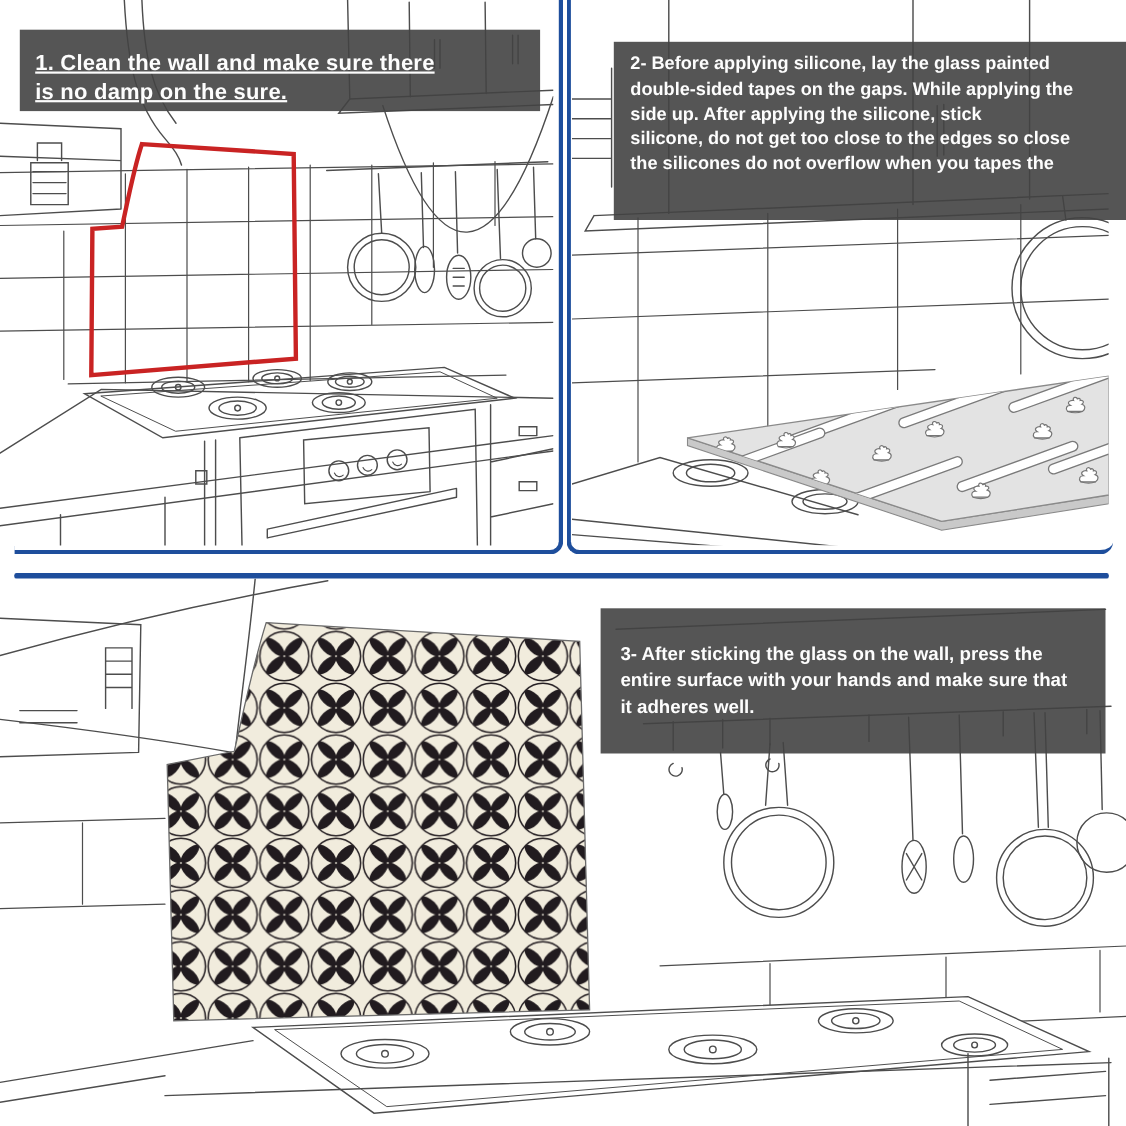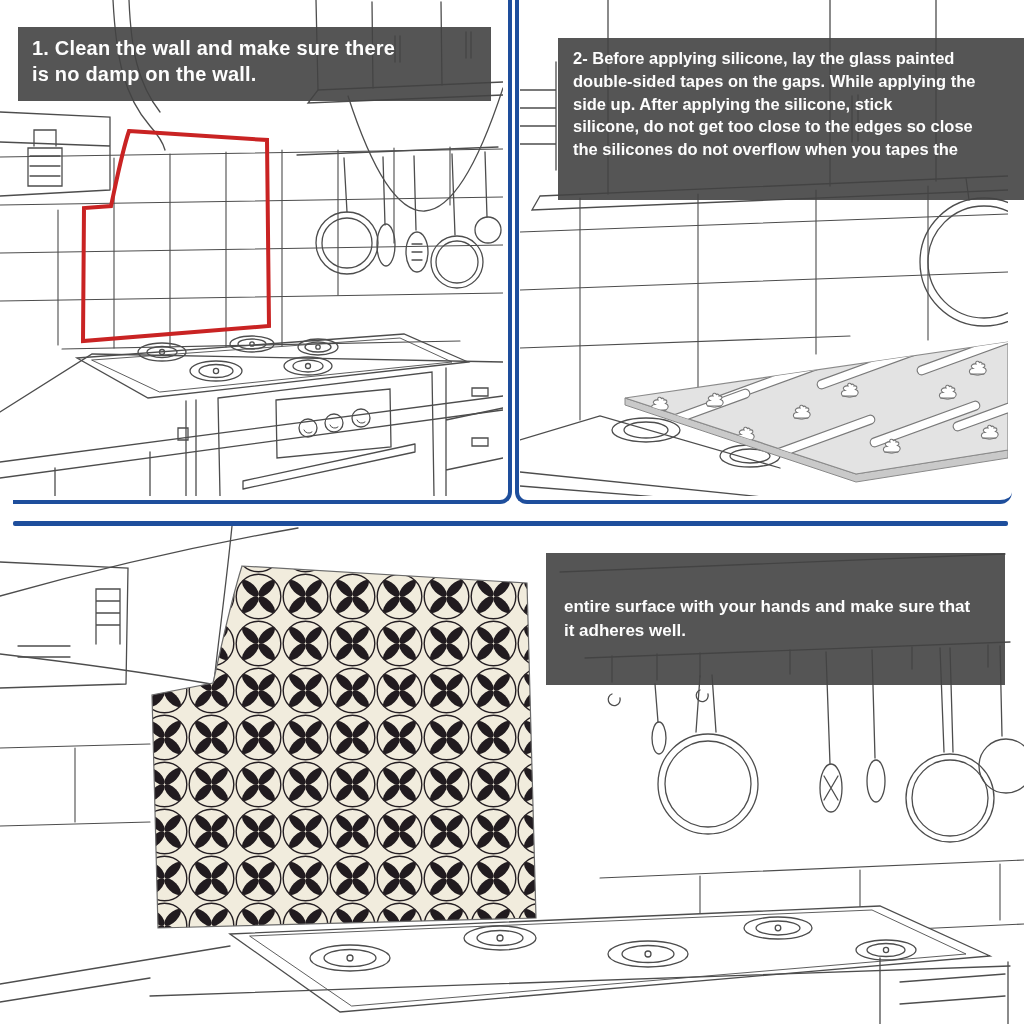--- a/index.html
+++ b/index.html
@@ -15,22 +15,22 @@
           border-right:4.5px solid #1e4e9c;border-bottom:4.5px solid #1e4e9c;
           border-bottom-right-radius:12px;pointer-events:none;}
   .frame2{position:absolute;left:515px;top:-22px;width:493px;height:522px;
           border-left:4.5px solid #1e4e9c;border-bottom:4.5px solid #1e4e9c;
           border-bottom-left-radius:12px;border-bottom-right-radius:12px;pointer-events:none;}
   .frame3{position:absolute;left:13px;top:521px;width:995px;height:4.5px;
           background:#1e4e9c;border-radius:2px;pointer-events:none;}
   
   .note{position:absolute;background:rgba(66,66,66,0.9);color:#fdfdfd;
         font-weight:700;box-sizing:border-box;}
-  #note1{left:18px;top:27px;width:473px;height:74px;padding:8px 14px;
-         font-size:20px;line-height:1.3;letter-spacing:0.2px;}
+  #note1{left:18px;top:27px;width:473px;height:74px;padding:18px 14px;
+         font-size:20px;line-height:1.3;letter-spacing:0.2px;text-decoration:underline;}
   #note2{left:558px;top:38px;width:508px;height:162px;padding:9px 15px;
          font-size:16.5px;line-height:1.38;}
   #note3{left:546px;top:553px;width:459px;height:132px;padding:0 18px;
          font-size:17px;line-height:1.42;display:flex;flex-direction:column;justify-content:center;}
 </style>
 </head>
 <body>
 
 <div class="stage">
 
@@ -276,29 +276,30 @@
       </g>
     </svg>
   </div>
 
   <div class="frame1"></div>
   <div class="frame2"></div>
   <div class="frame3"></div>
 
   <div class="note" id="note1">
     <div>1. Clean the wall and make sure there</div>
-    <div>is no damp on the wall.</div>
+    <div>is no damp on the sure.</div>
   </div>
 
   <div class="note" id="note2">
     <div>2- Before applying silicone, lay the glass painted</div>
     <div>double-sided tapes on the gaps. While applying the</div>
     <div>side up. After applying the silicone, stick</div>
     <div>silicone, do not get too close to the edges so close</div>
     <div>the silicones do not overflow when you tapes the</div>
   </div>
 
   <div class="note" id="note3">
+    <div>3- After sticking the glass on the wall, press the</div>
     <div>entire surface with your hands and make sure that</div>
     <div>it adheres well.</div>
   </div>
 
 </div>
 
 </body></html>

